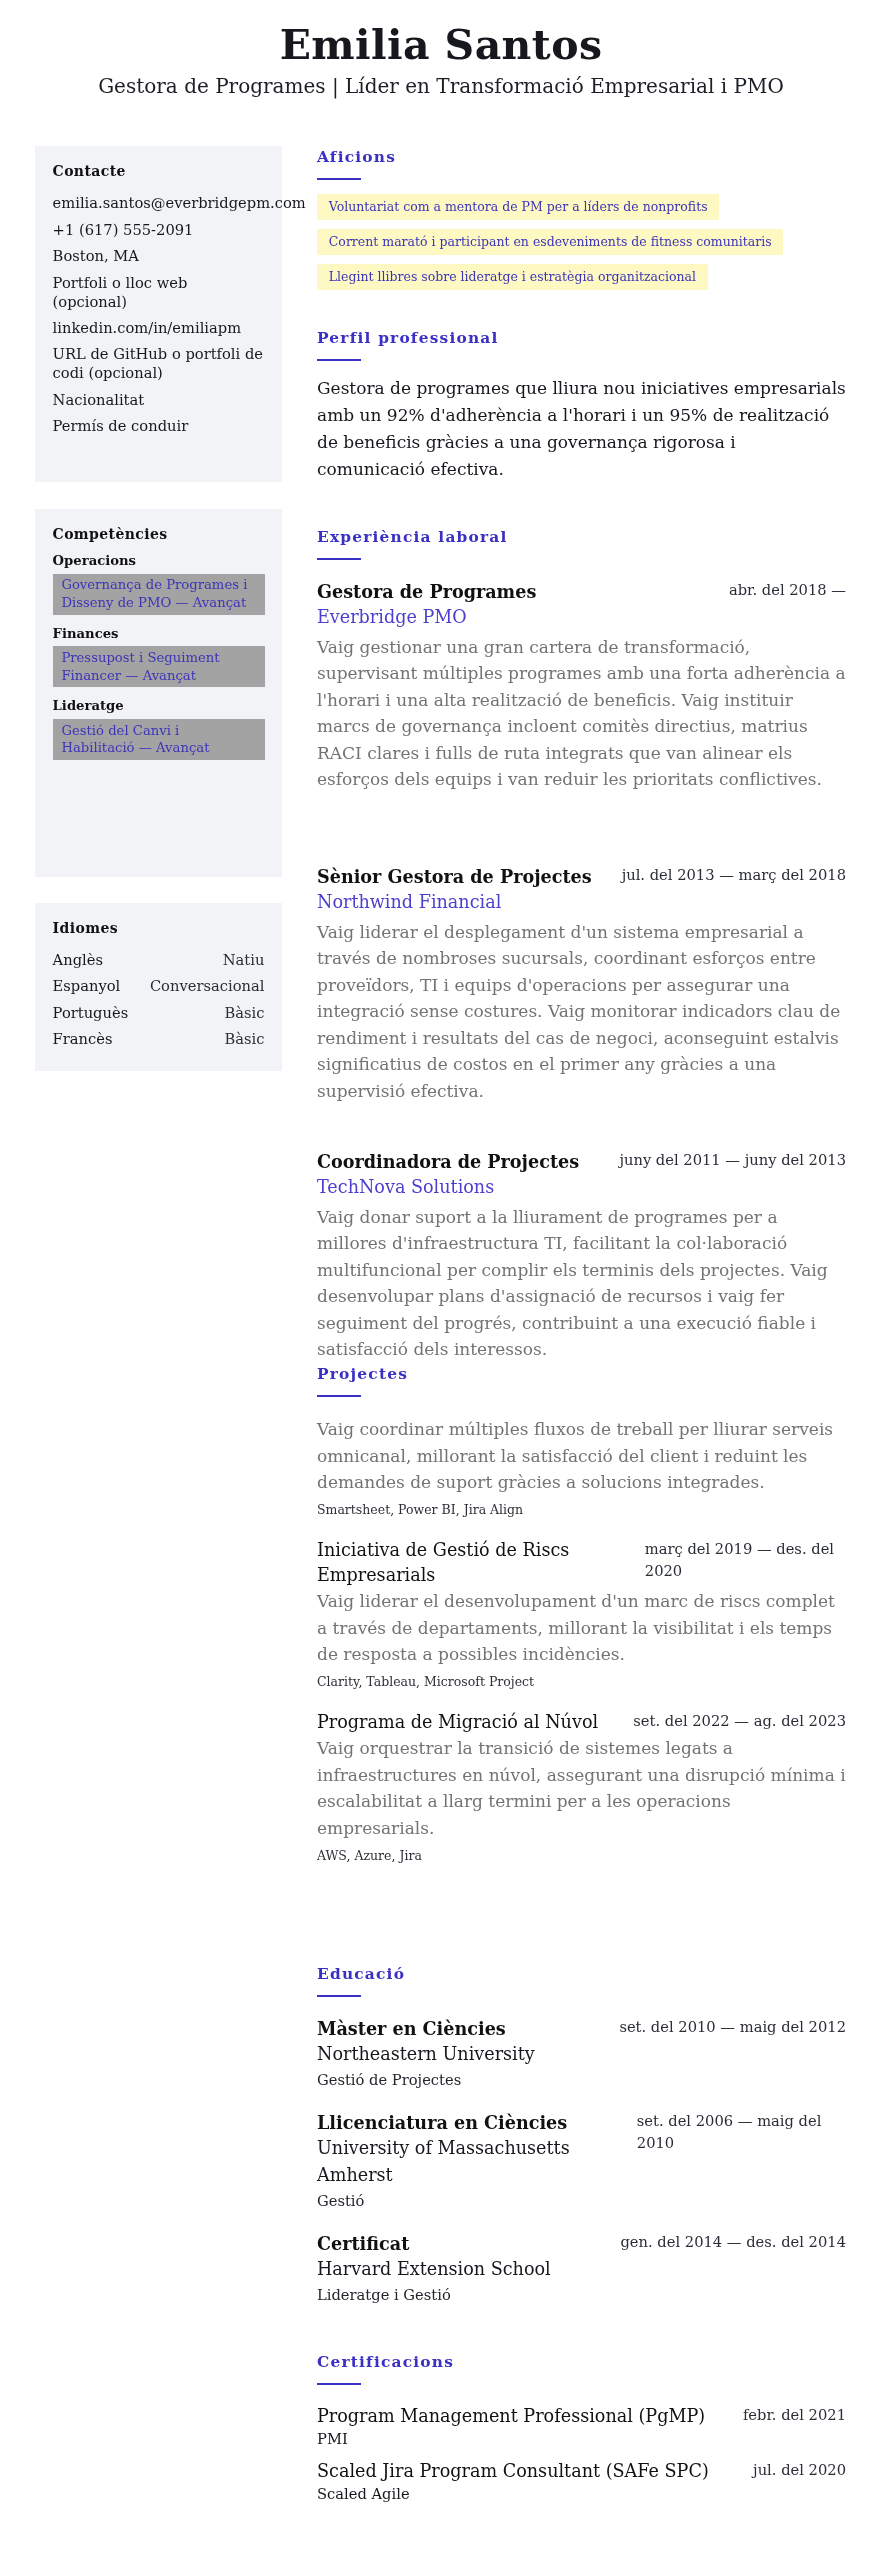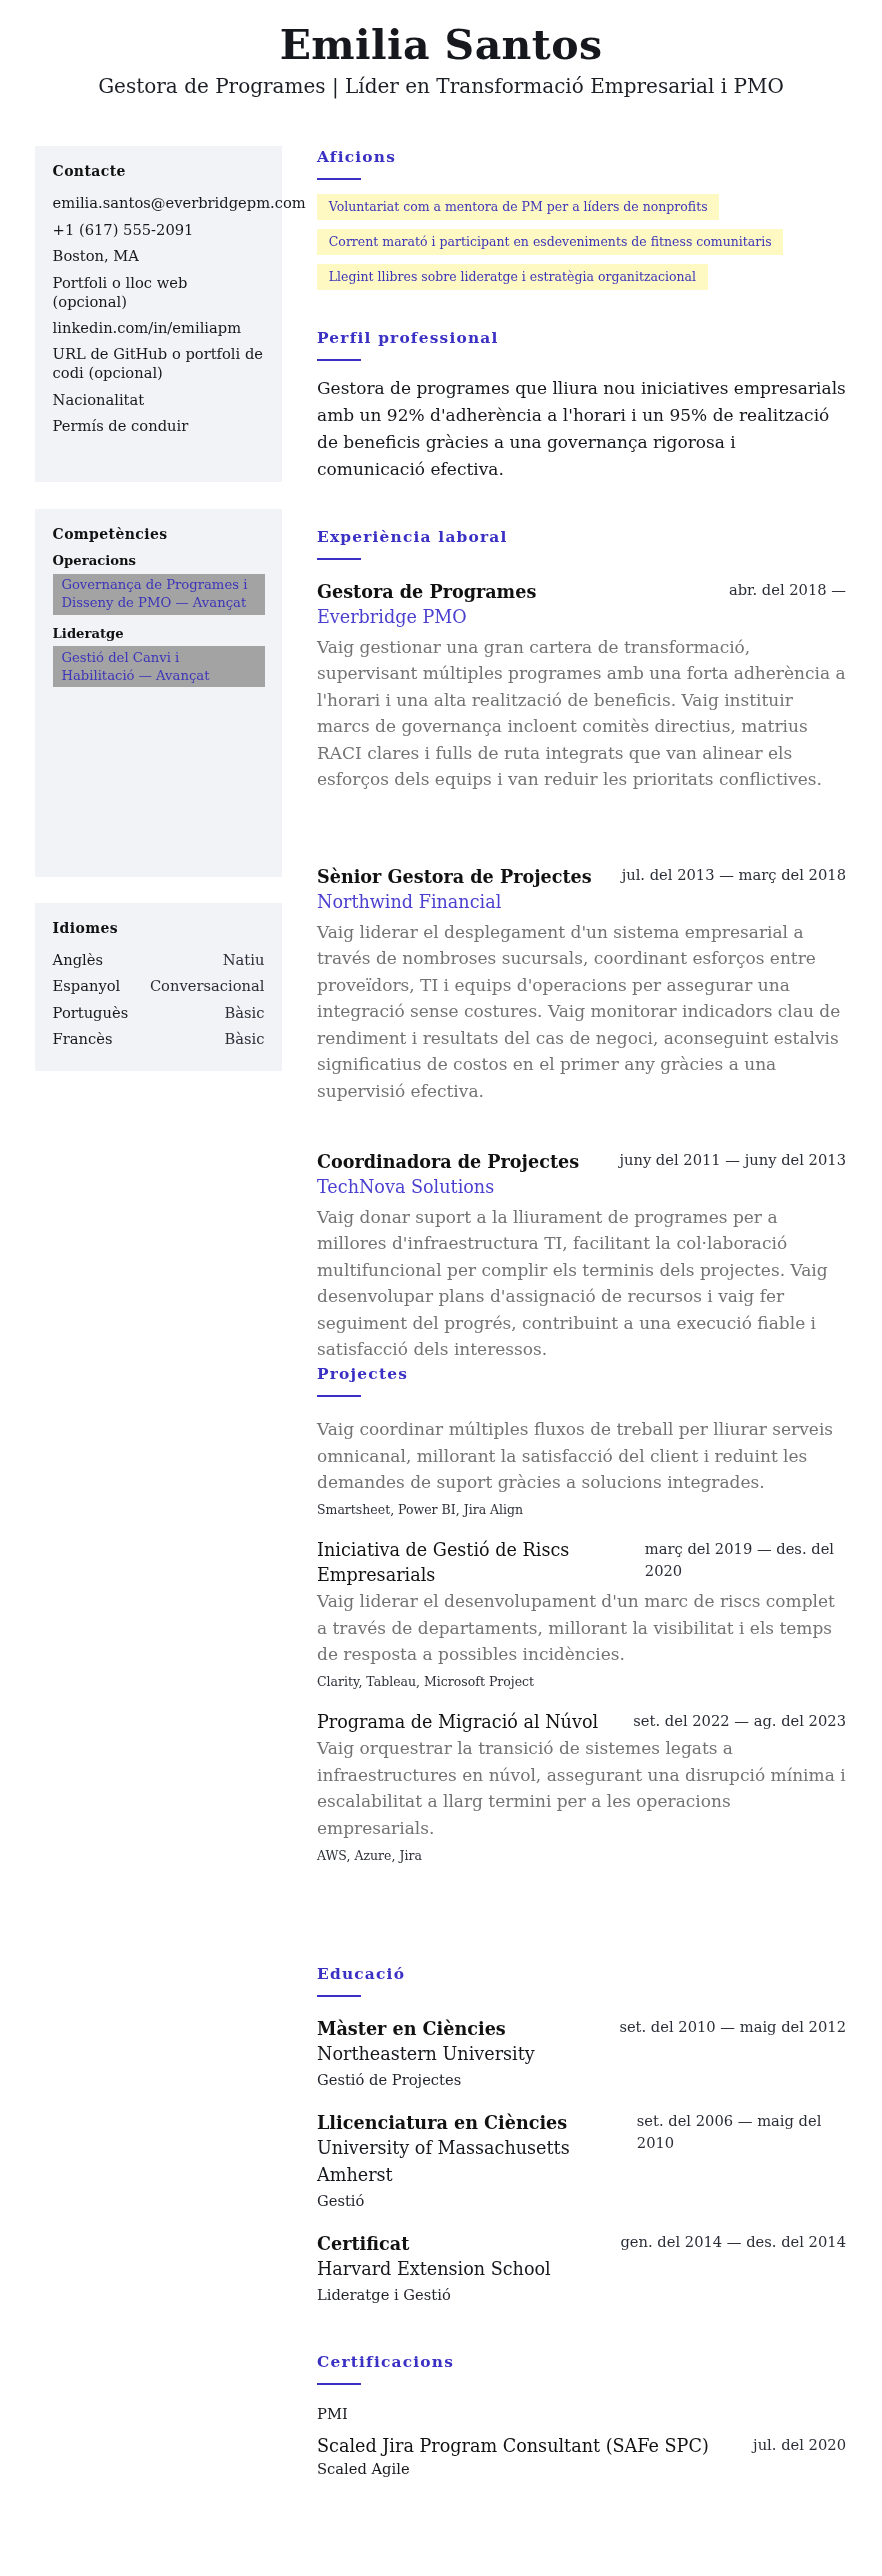--- a/index.html
+++ b/index.html
@@ -83,20 +83,24 @@
       <div class="contact-item">Permís de conduir</div>
     </section>
 
     <section class="panel" style="height:368px;">
       <div class="panel-title">Competències</div>
       <div>
         <div class="skill-cat">Operacions</div>
         <div class="skill-chip">Governança de Programes i Disseny de PMO — Avançat</div>
       </div>
       <div>
+        <div class="skill-cat">Finances</div>
+        <div class="skill-chip">Pressupost i Seguiment Financer — Avançat</div>
+      </div>
+      <div>
         <div class="skill-cat">Lideratge</div>
         <div class="skill-chip">Gestió del Canvi i Habilitació — Avançat</div>
       </div>
     </section>
 
     <section class="panel" style="height:168px;">
       <div class="panel-title">Idiomes</div>
       <div class="lang-row">
         <span>Anglès</span>
         <span class="lang-level">Natiu</span>
@@ -224,20 +228,24 @@
         <div class="entry-org dark">Harvard Extension School</div>
         <div class="entry-field">Lideratge i Gestió</div>
       </div>
     </section>
 
     <section class="section">
       <h2 class="section-title">Certificacions</h2>
       <div class="section-rule" style="margin-bottom:19px;"></div>
 
       <div class="entry" style="margin-bottom:10.3px;">
+        <div class="entry-head">
+          <span class="entry-title plain">Program Management Professional (PgMP)</span>
+          <span class="entry-date">febr. del 2021</span>
+        </div>
         <div class="entry-issuer">PMI</div>
       </div>
 
       <div class="entry">
         <div class="entry-head">
           <span class="entry-title plain">Scaled Jira Program Consultant (SAFe SPC)</span>
           <span class="entry-date">jul. del 2020</span>
         </div>
         <div class="entry-issuer">Scaled Agile</div>
       </div>

